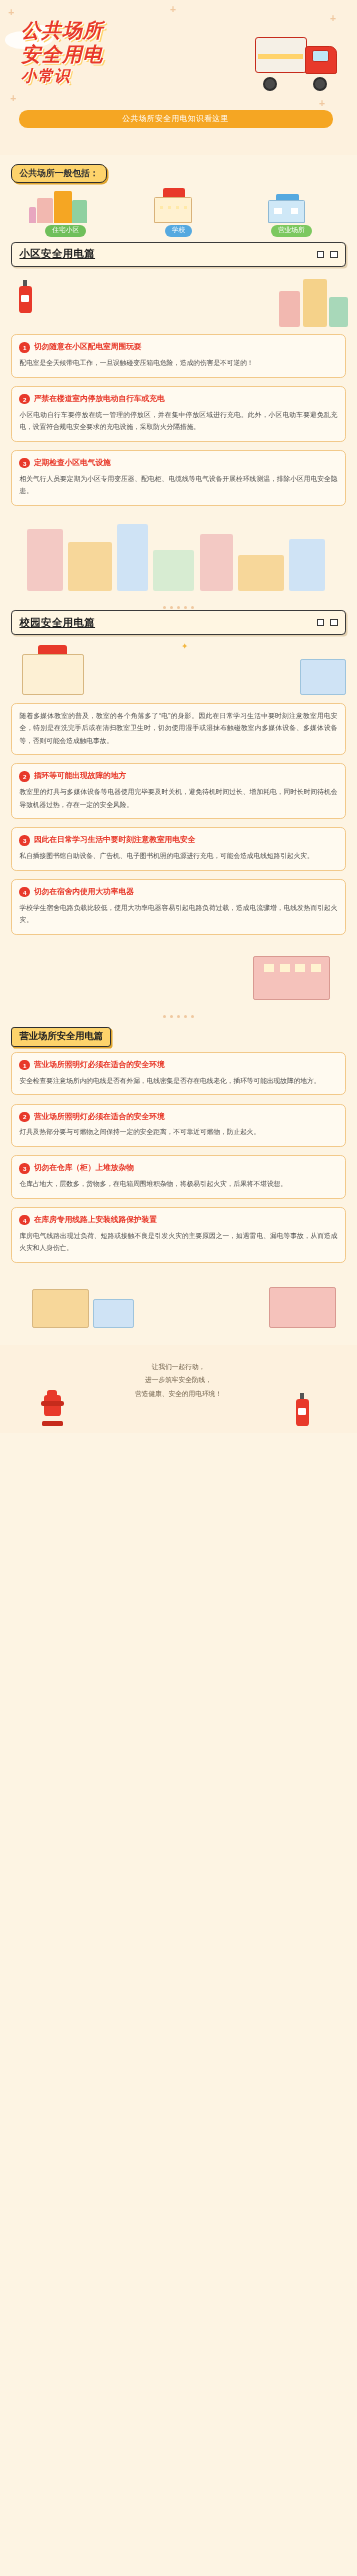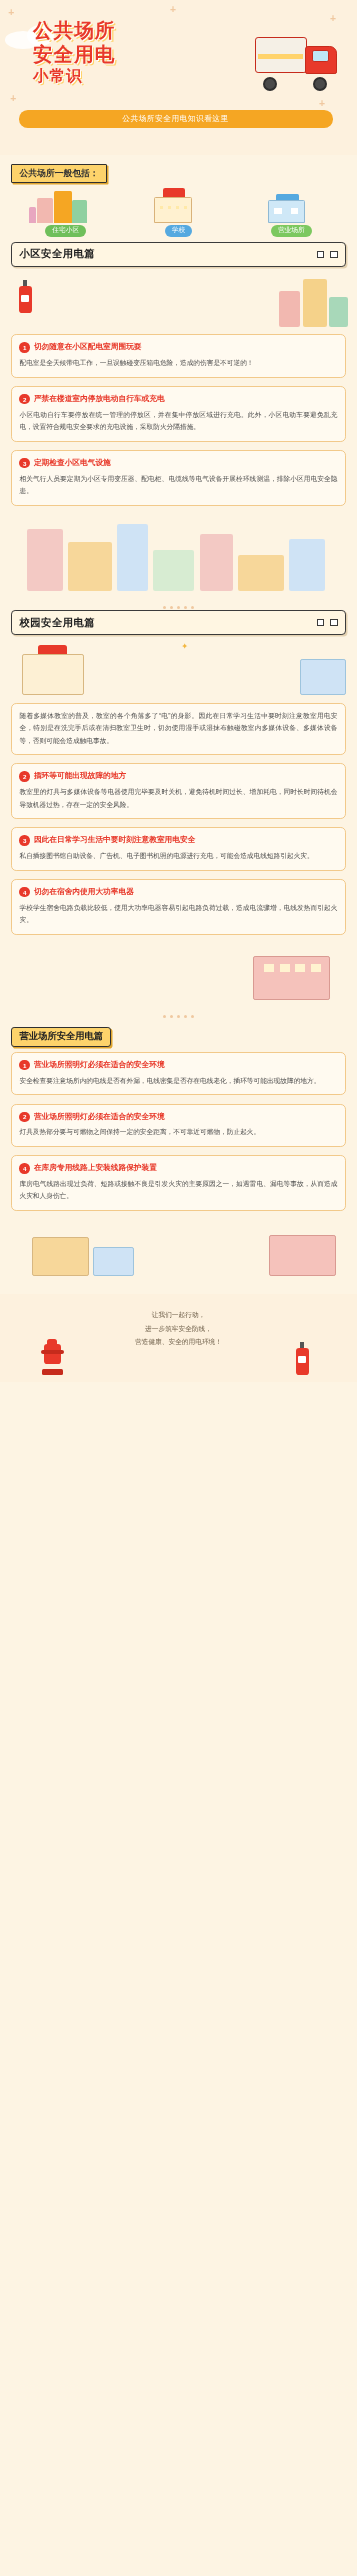--- a/index.html
+++ b/index.html
@@ -24,23 +24,24 @@
     overflow: hidden;
   }
   .header-bg-dots span {
     position: absolute;
     color: #f0c8a0;
     font-size: 10.3px;
     font-weight: bold;
   }
   .title-wrap {
     position: absolute;
-    left: 33px;
+    left: 21px;
     top: 17.5px;
     width: 170px;
+    font-style: italic;
   }
   .title-line {
     font-size: 19.6px;
     font-weight: bold;
     color: #e8392a;
     letter-spacing: 1px;
     line-height: 1.25;
     text-shadow: 1px 1px 0 #fff, 2.1px 2.1px 0 #ffd36b;
   }
   .title-line.small {
@@ -111,20 +112,21 @@
     align-items: center;
     padding: 0 7.2px;
     position: relative;
     box-shadow: 1.5px 1.5px 0 #e4d2b2;
   }
   .band-title .txt {
     font-size: 10.3px;
     font-weight: bold;
     color: #222;
     letter-spacing: 0.5px;
+    text-decoration: underline;
   }
   .band-title .sq {
     width: 7.2px; height: 7.2px; border: 1px solid #3b3b3b; margin-left: 3.1px; background: #fff;
   }
   .band-title .sqs { margin-left: auto; display: flex; gap: 3.1px; }
 
   .sec-head {
     margin: 7.2px 11.3px 5.2px 11.3px;
     display: flex;
   }
@@ -177,21 +179,21 @@
     text-align: justify;
   }
 
   
   .cat-head {
     margin: 9.3px 11.3px 3.1px 11.3px;
   }
   .cat-head .tag {
     background: #fdd36b;
     border: 1.5px solid #2f2f2f;
-    border-radius: 1px;
+    border-radius: 7px;
     padding: 2.6px 7.2px;
     font-size: 8.8px;
     font-weight: bold;
     display: inline-block;
     box-shadow: 1.5px 1.5px 0 #e0a52f;
   }
   .cat-row {
     display: flex;
     justify-content: space-around;
     margin: 3.1px 9.3px 5.2px 9.3px;
@@ -468,20 +470,27 @@
     </div>
 
     <div class="card">
       <div class="card-title">
         <span class="num">2</span>
         <span class="ct">营业场所照明灯必须在适合的安全环境</span>
       </div>
       <div class="body-text">灯具及热部分要与可燃物之间保持一定的安全距离，不可靠近可燃物，防止起火。</div>
     </div>
 
+    <div class="card">
+      <div class="card-title">
+        <span class="num">3</span>
+        <span class="ct">切勿在仓库（柜）上堆放杂物</span>
+      </div>
+      <div class="body-text">仓库占地大，层数多，货物多，在电箱周围堆积杂物，将极易引起火灾，后果将不堪设想。</div>
+    </div>
 
     <div class="card">
       <div class="card-title">
         <span class="num">4</span>
         <span class="ct">在库房专用线路上安装线路保护装置</span>
       </div>
       <div class="body-text">库房电气线路出现过负荷、短路或接触不良是引发火灾的主要原因之一，如遇雷电、漏电等事故，从而造成火灾和人身伤亡。</div>
     </div>
 
     <div class="illus">

